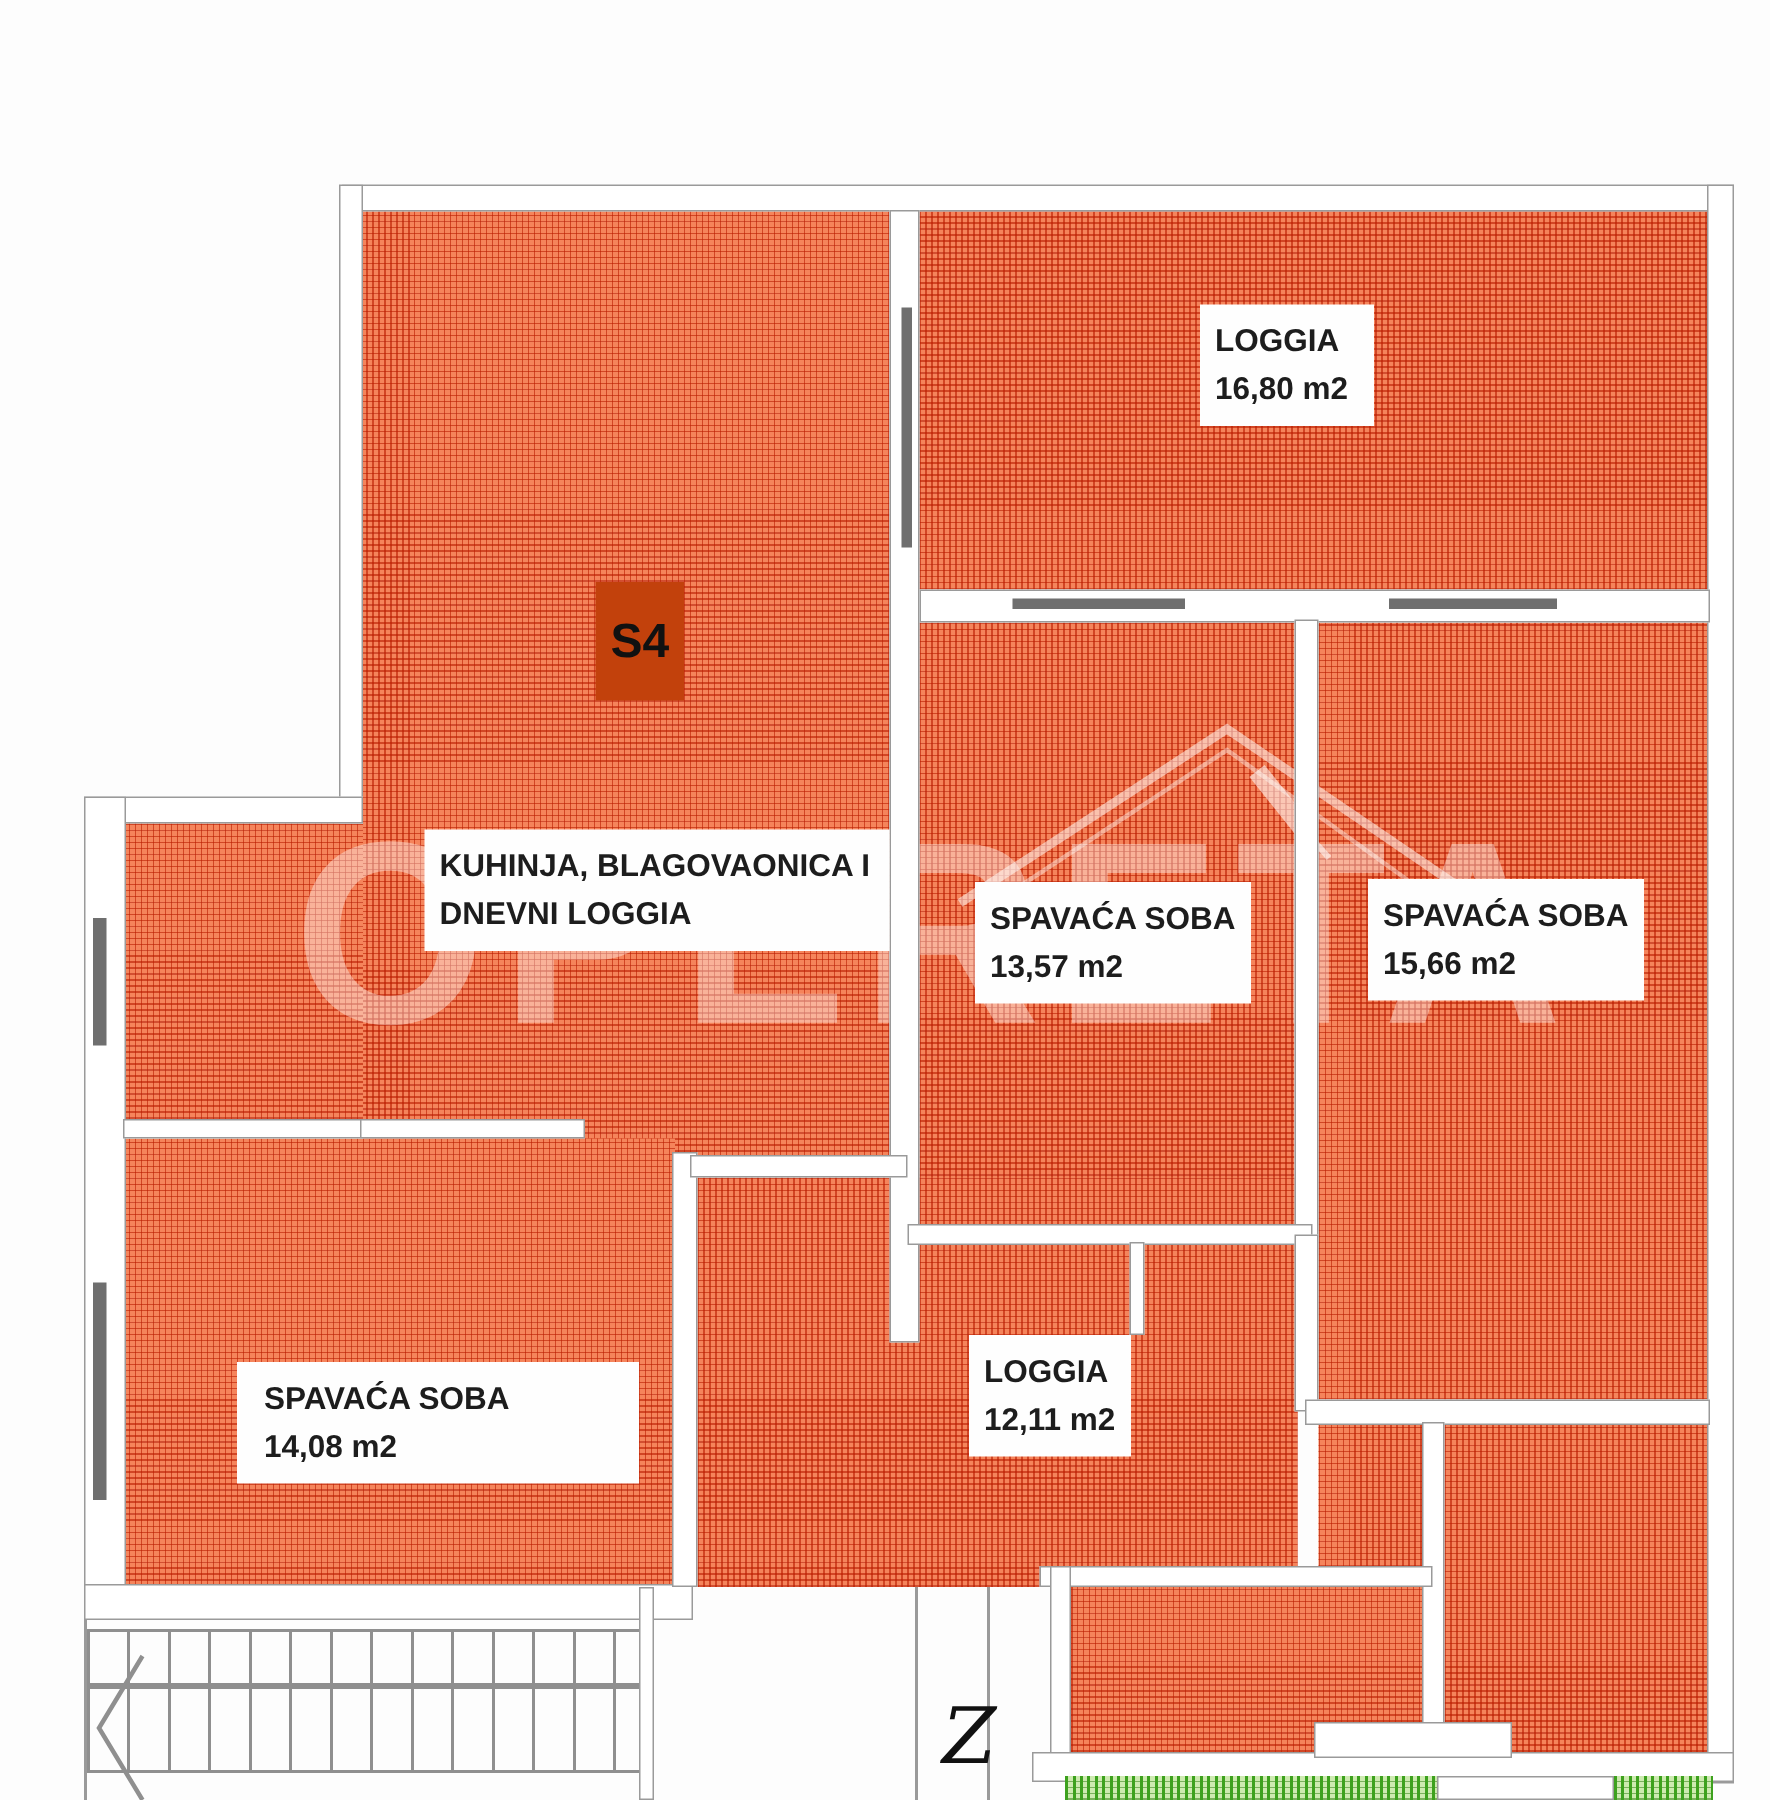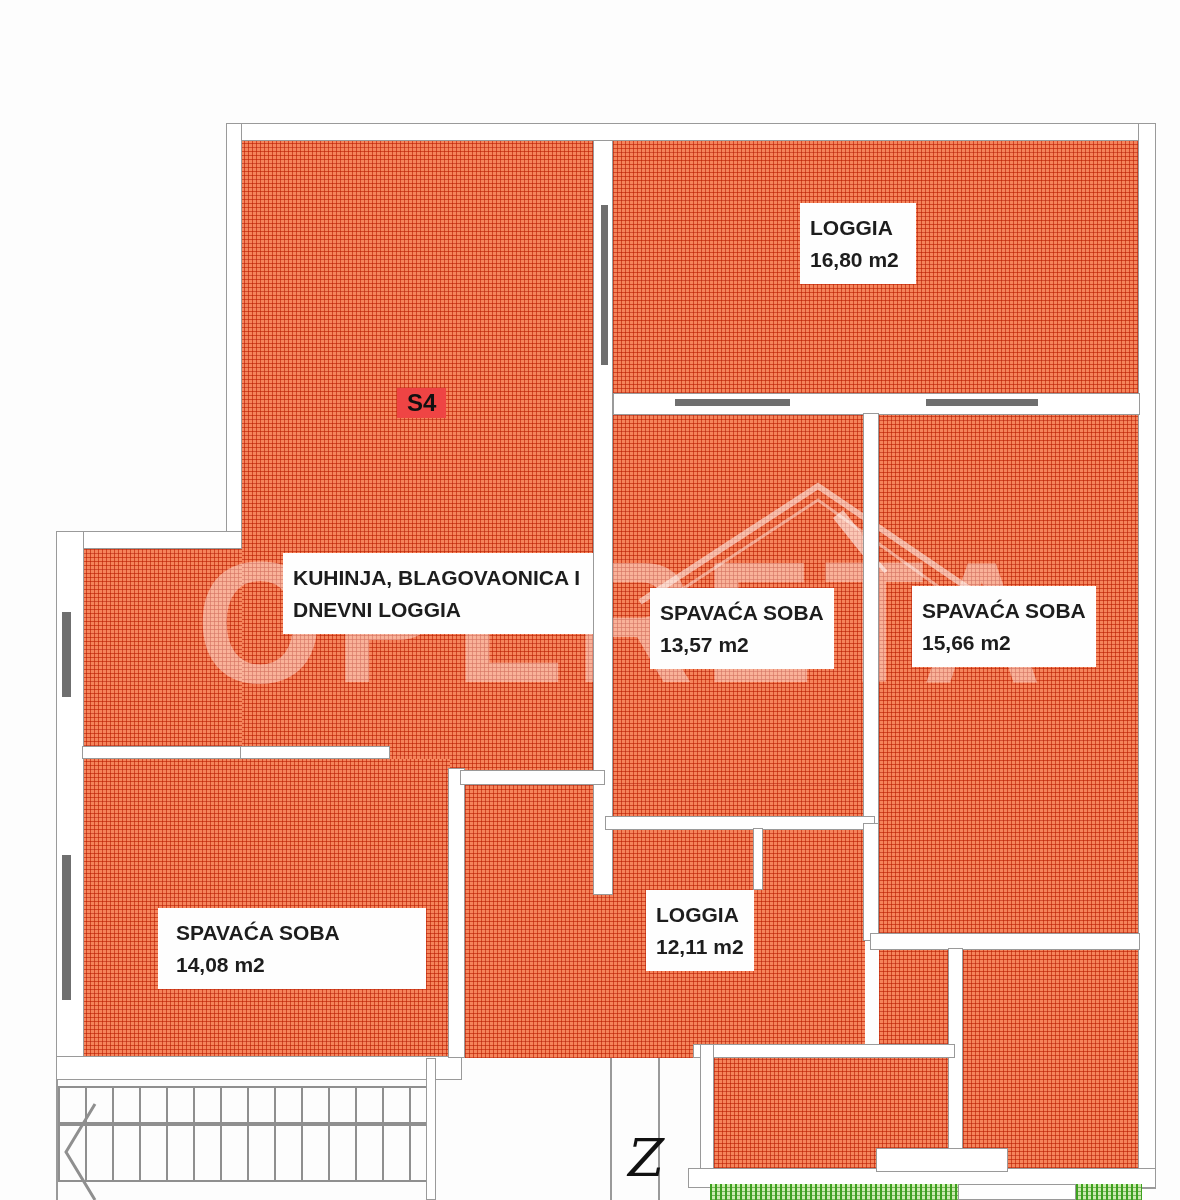--- a/index.html
+++ b/index.html
@@ -27,22 +27,22 @@
   .wall{position:absolute;z-index:3;background:#ffffff;border:1px solid #9a9a9a;box-sizing:border-box;}
   .line{position:absolute;z-index:3;background:#9a9a9a;}
   .winbar{position:absolute;z-index:4;background:#6f6f6f;}
   .notch{position:absolute;z-index:4;background:#ffffff;border:1px solid #9a9a9a;box-sizing:border-box;}
   .glabel{
     position:absolute;z-index:6;background:#fefefe;color:#1d1d1d;
     font-weight:700;padding:9px 10px;line-height:1.5;font-size:21px;white-space:nowrap;
   }
   .glabel .area{font-weight:700;}
   .unit-tag{
-    position:absolute;z-index:6;background:#ef4444;color:#111;
-    font-size:24px;font-weight:700;padding:1px 10px;
+    position:absolute;z-index:6;background:#c2410c;color:#111;
+    font-size:32px;font-weight:700;padding:21px 10px;
   }
   .watermark-word{
     position:absolute;z-index:2;color:rgba(255,255,255,.38);
     font-size:165px;font-weight:700;letter-spacing:10px;line-height:1;
     transform:scaleY(1.05);
   }
   .watermark-sub{
     position:absolute;z-index:2;color:rgba(255,255,255,.55);
     font-size:44px;font-weight:400;letter-spacing:26px;line-height:1;
   }

